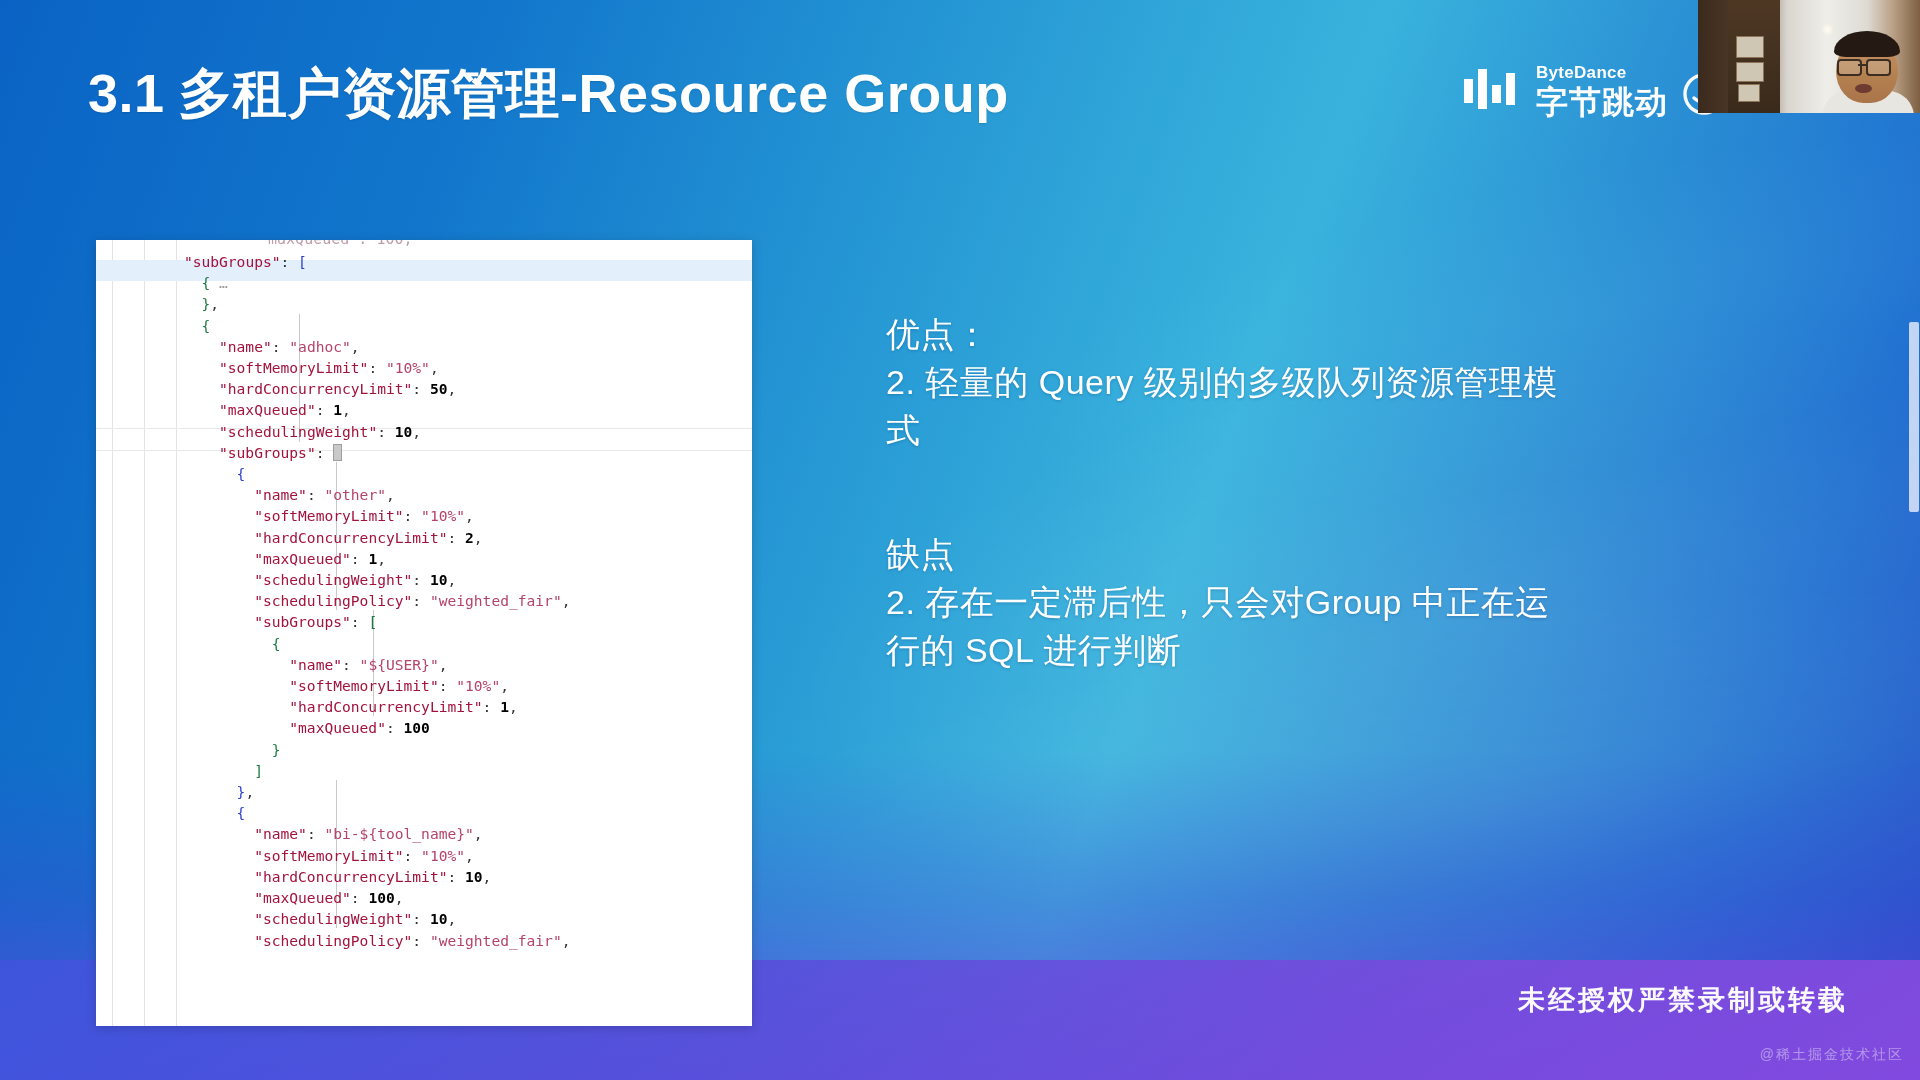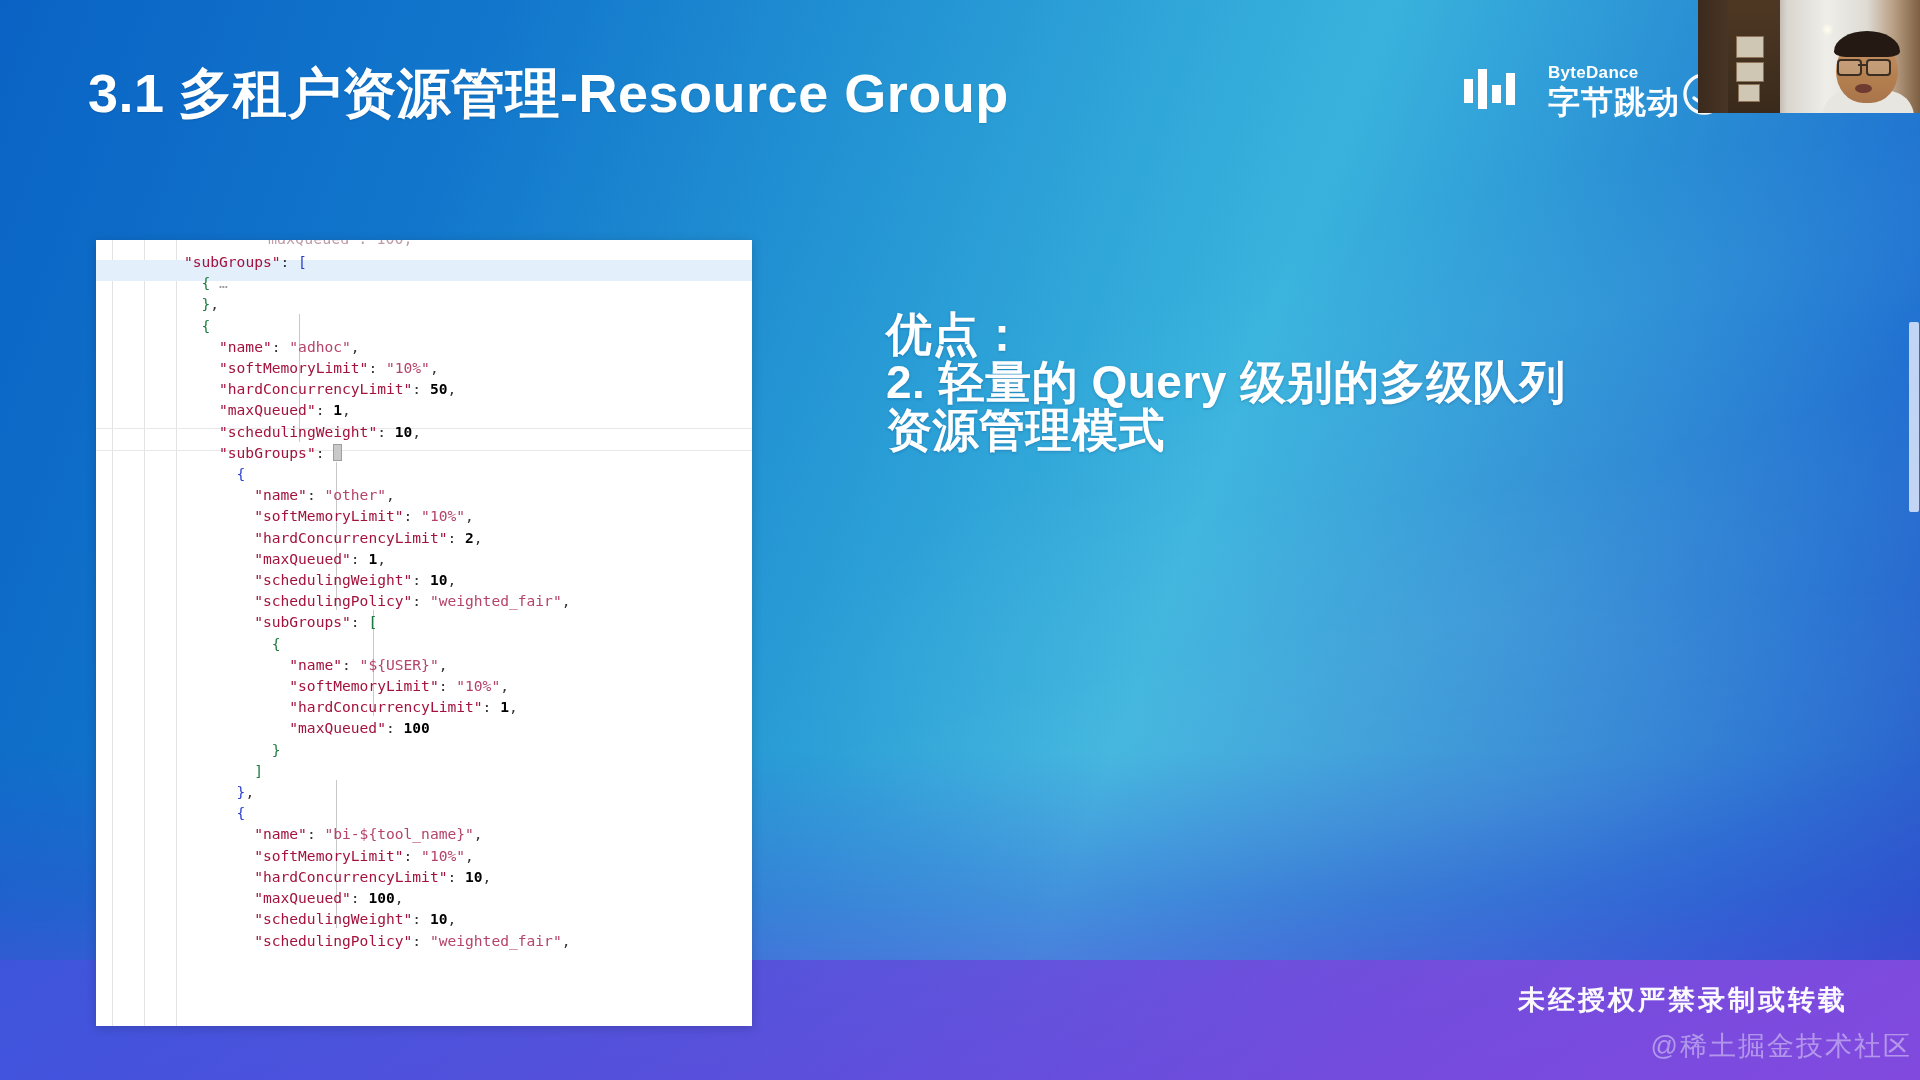--- a/index.html
+++ b/index.html
@@ -74,21 +74,21 @@
   }
   .slide-title .num { margin-right: 14px; }
 
   
   .logo-bytedance {
     position: absolute;
     left: 1464px;
     top: 64px;
     display: flex;
     align-items: center;
-    gap: 26px;
+    gap: 14px;
   }
   .bd-mark { display: block; }
   .bd-text { display: flex; flex-direction: column; line-height: 1; }
   .bd-en {
     color: #ffffff;
     font-size: 17px;
     font-weight: bold;
     letter-spacing: 0.3px;
     margin-bottom: 5px;
   }
@@ -293,23 +293,23 @@
   }
   .ig-1 { left: 203px; top: 74px; height: 128px; }
   .ig-2 { left: 240px; top: 222px; height: 148px; }
   .ig-3 { left: 277px; top: 370px; height: 106px; }
   .ig-4 { left: 240px; top: 540px; height: 148px; }
 
   
   .rtext {
     position: absolute;
     color: #ffffff;
-    font-size: 46px;
+    font-size: 34px;
     line-height: 48px;
-    font-weight: bold;
+    font-weight: normal;
     letter-spacing: 0.5px;
     text-shadow: 0 1px 3px rgba(0,40,90,0.25);
   }
   .pros { left: 886px; top: 310px; width: 690px; }
   .cons { left: 886px; top: 530px; width: 690px; }
   .rtext .head { display: block; }
   .rtext .body { display: block; }
 
   
   .page-scroll-track {
@@ -335,24 +335,24 @@
     bottom: 62px;
     color: #ffffff;
     font-size: 27px;
     letter-spacing: 3px;
     font-weight: bold;
     opacity: 0.97;
     white-space: nowrap;
   }
   .wm-sub {
     position: absolute;
-    right: 8px;
+    right: 16px;
     bottom: 16px;
     color: rgba(255,255,255,0.42);
-    font-size: 27px;
+    font-size: 14px;
     letter-spacing: 2px;
     white-space: nowrap;
   }
 </style>
 </head>
 <body>
 
 <div id="slide">
 
   <div class="wave wave-c"></div>
@@ -427,20 +427,24 @@
     <div class="indent-guide ig-4"></div>
 
     <div class="code-body" id="code-body"><div class="code-line"><span>          </span><span class="tok-key">"subGroups"</span><span class="tok-punc">: </span><span class="tok-brc-b">[</span></div><div class="code-line"><span>            </span><span class="tok-brc">{</span><span class="tok-dim"> …</span></div><div class="code-line"><span>            </span><span class="tok-brc">}</span><span class="tok-punc">,</span></div><div class="code-line"><span>            </span><span class="tok-brc">{</span></div><div class="code-line"><span>              </span><span class="tok-key">"name"</span><span class="tok-punc">: </span><span class="tok-str">"adhoc"</span><span class="tok-punc">,</span></div><div class="code-line"><span>              </span><span class="tok-key">"softMemoryLimit"</span><span class="tok-punc">: </span><span class="tok-str">"10%"</span><span class="tok-punc">,</span></div><div class="code-line"><span>              </span><span class="tok-key">"hardConcurrencyLimit"</span><span class="tok-punc">: </span><span class="tok-num">50</span><span class="tok-punc">,</span></div><div class="code-line"><span>              </span><span class="tok-key">"maxQueued"</span><span class="tok-punc">: </span><span class="tok-num">1</span><span class="tok-punc">,</span></div><div class="code-line"><span>              </span><span class="tok-key">"schedulingWeight"</span><span class="tok-punc">: </span><span class="tok-num">10</span><span class="tok-punc">,</span></div><div class="code-line"><span>              </span><span class="tok-key">"subGroups"</span><span class="tok-punc">: </span><span class="caret"></span></div><div class="code-line"><span>                </span><span class="tok-brc-b">{</span></div><div class="code-line"><span>                  </span><span class="tok-key">"name"</span><span class="tok-punc">: </span><span class="tok-str">"other"</span><span class="tok-punc">,</span></div><div class="code-line"><span>                  </span><span class="tok-key">"softMemoryLimit"</span><span class="tok-punc">: </span><span class="tok-str">"10%"</span><span class="tok-punc">,</span></div><div class="code-line"><span>                  </span><span class="tok-key">"hardConcurrencyLimit"</span><span class="tok-punc">: </span><span class="tok-num">2</span><span class="tok-punc">,</span></div><div class="code-line"><span>                  </span><span class="tok-key">"maxQueued"</span><span class="tok-punc">: </span><span class="tok-num">1</span><span class="tok-punc">,</span></div><div class="code-line"><span>                  </span><span class="tok-key">"schedulingWeight"</span><span class="tok-punc">: </span><span class="tok-num">10</span><span class="tok-punc">,</span></div><div class="code-line"><span>                  </span><span class="tok-key">"schedulingPolicy"</span><span class="tok-punc">: </span><span class="tok-str">"weighted_fair"</span><span class="tok-punc">,</span></div><div class="code-line"><span>                  </span><span class="tok-key">"subGroups"</span><span class="tok-punc">: </span><span class="tok-brk">[</span></div><div class="code-line"><span>                    </span><span class="tok-brc">{</span></div><div class="code-line"><span>                      </span><span class="tok-key">"name"</span><span class="tok-punc">: </span><span class="tok-str">"${USER}"</span><span class="tok-punc">,</span></div><div class="code-line"><span>                      </span><span class="tok-key">"softMemoryLimit"</span><span class="tok-punc">: </span><span class="tok-str">"10%"</span><span class="tok-punc">,</span></div><div class="code-line"><span>                      </span><span class="tok-key">"hardConcurrencyLimit"</span><span class="tok-punc">: </span><span class="tok-num">1</span><span class="tok-punc">,</span></div><div class="code-line"><span>                      </span><span class="tok-key">"maxQueued"</span><span class="tok-punc">: </span><span class="tok-num">100</span></div><div class="code-line"><span>                    </span><span class="tok-brc">}</span></div><div class="code-line"><span>                  </span><span class="tok-brk">]</span></div><div class="code-line"><span>                </span><span class="tok-brc-b">}</span><span class="tok-punc">,</span></div><div class="code-line"><span>                </span><span class="tok-brc-b">{</span></div><div class="code-line"><span>                  </span><span class="tok-key">"name"</span><span class="tok-punc">: </span><span class="tok-str">"bi-${tool_name}"</span><span class="tok-punc">,</span></div><div class="code-line"><span>                  </span><span class="tok-key">"softMemoryLimit"</span><span class="tok-punc">: </span><span class="tok-str">"10%"</span><span class="tok-punc">,</span></div><div class="code-line"><span>                  </span><span class="tok-key">"hardConcurrencyLimit"</span><span class="tok-punc">: </span><span class="tok-num">10</span><span class="tok-punc">,</span></div><div class="code-line"><span>                  </span><span class="tok-key">"maxQueued"</span><span class="tok-punc">: </span><span class="tok-num">100</span><span class="tok-punc">,</span></div><div class="code-line"><span>                  </span><span class="tok-key">"schedulingWeight"</span><span class="tok-punc">: </span><span class="tok-num">10</span><span class="tok-punc">,</span></div><div class="code-line"><span>                  </span><span class="tok-key">"schedulingPolicy"</span><span class="tok-punc">: </span><span class="tok-str">"weighted_fair"</span><span class="tok-punc">,</span></div></div>
   </div>
 
   <div class="rtext pros">
     <span class="head">优点：</span>
     <span class="body">2. 轻量的 Query 级别的多级队列资源管理模式</span>
   </div>
 
+  <div class="rtext cons">
+    <span class="head">缺点</span>
+    <span class="body">2. 存在一定滞后性，只会对Group 中正在运行的 SQL 进行判断</span>
+  </div>
 
   <div class="page-scroll-track">
     <div class="page-scroll-thumb"></div>
   </div>
 
   <div class="wm-main">未经授权严禁录制或转载</div>
   <div class="wm-sub">@稀土掘金技术社区</div>
 
 </div>
 

